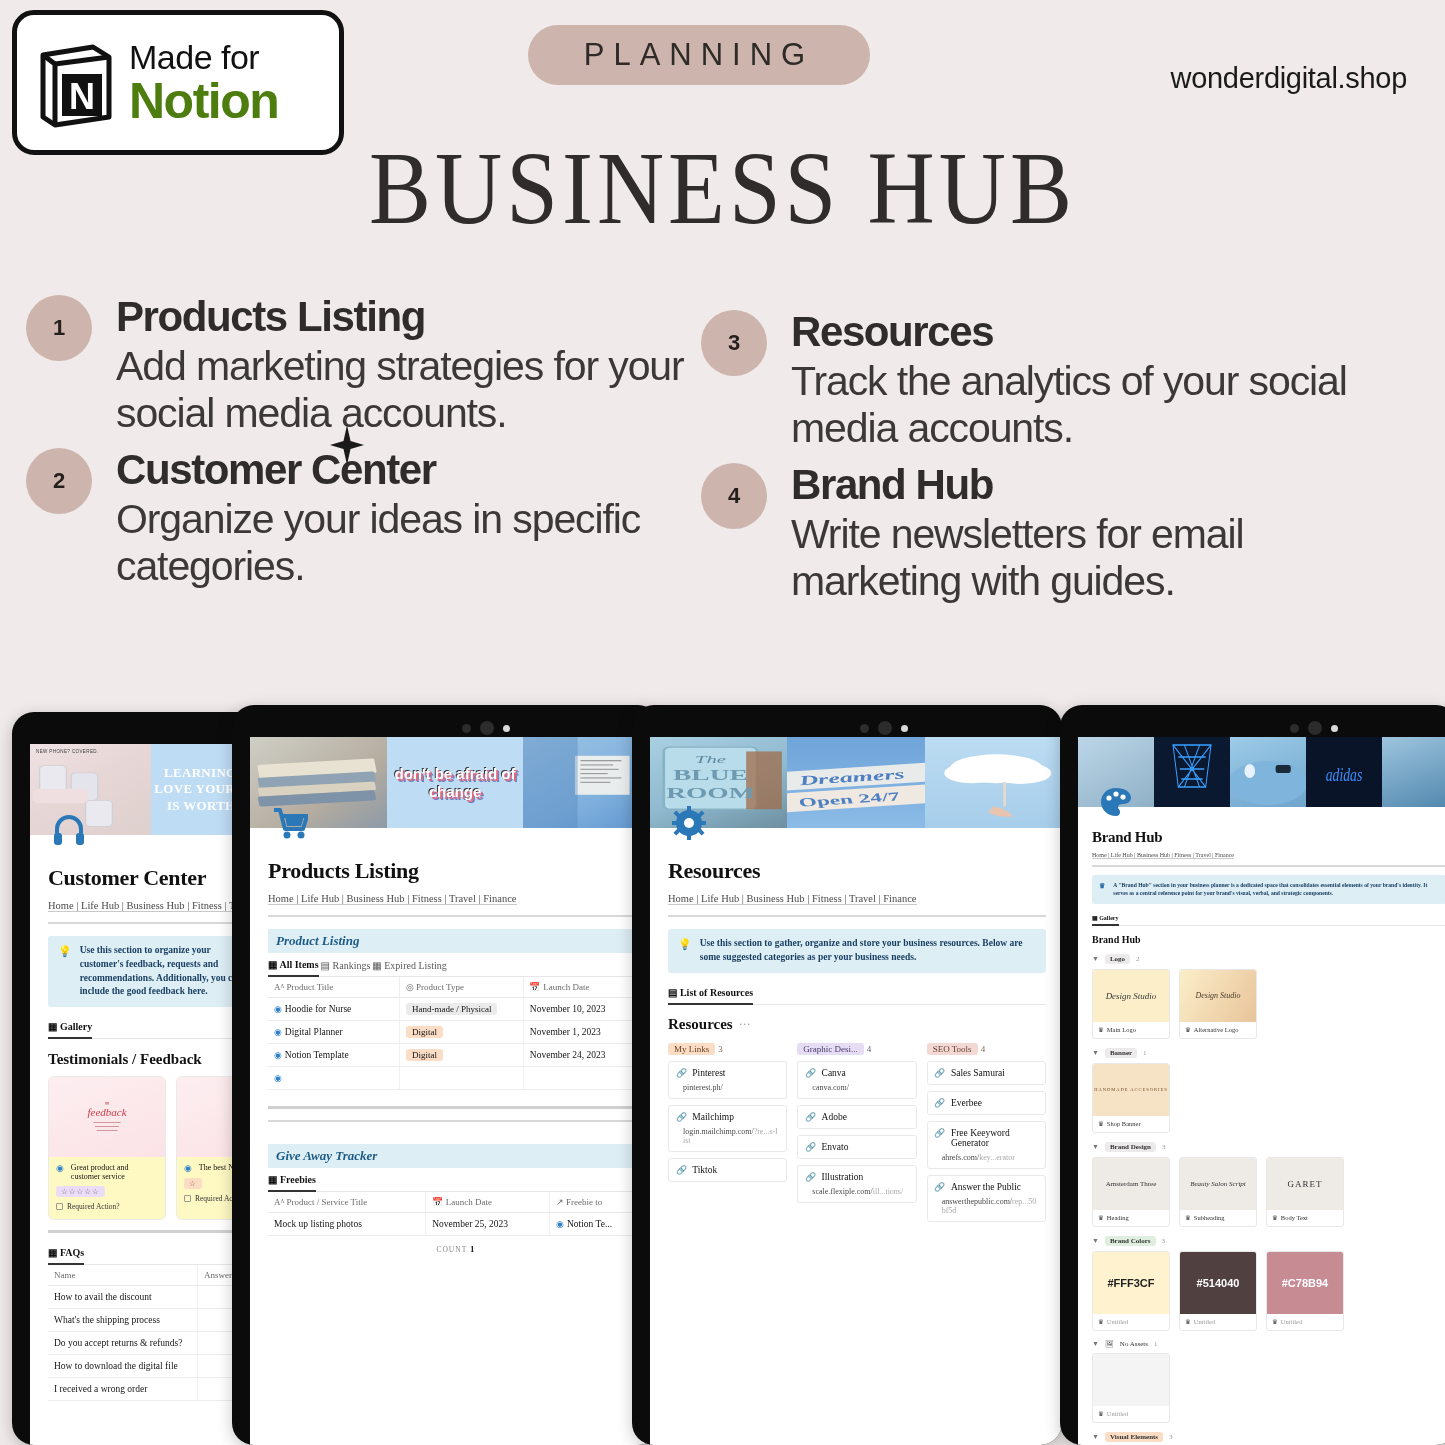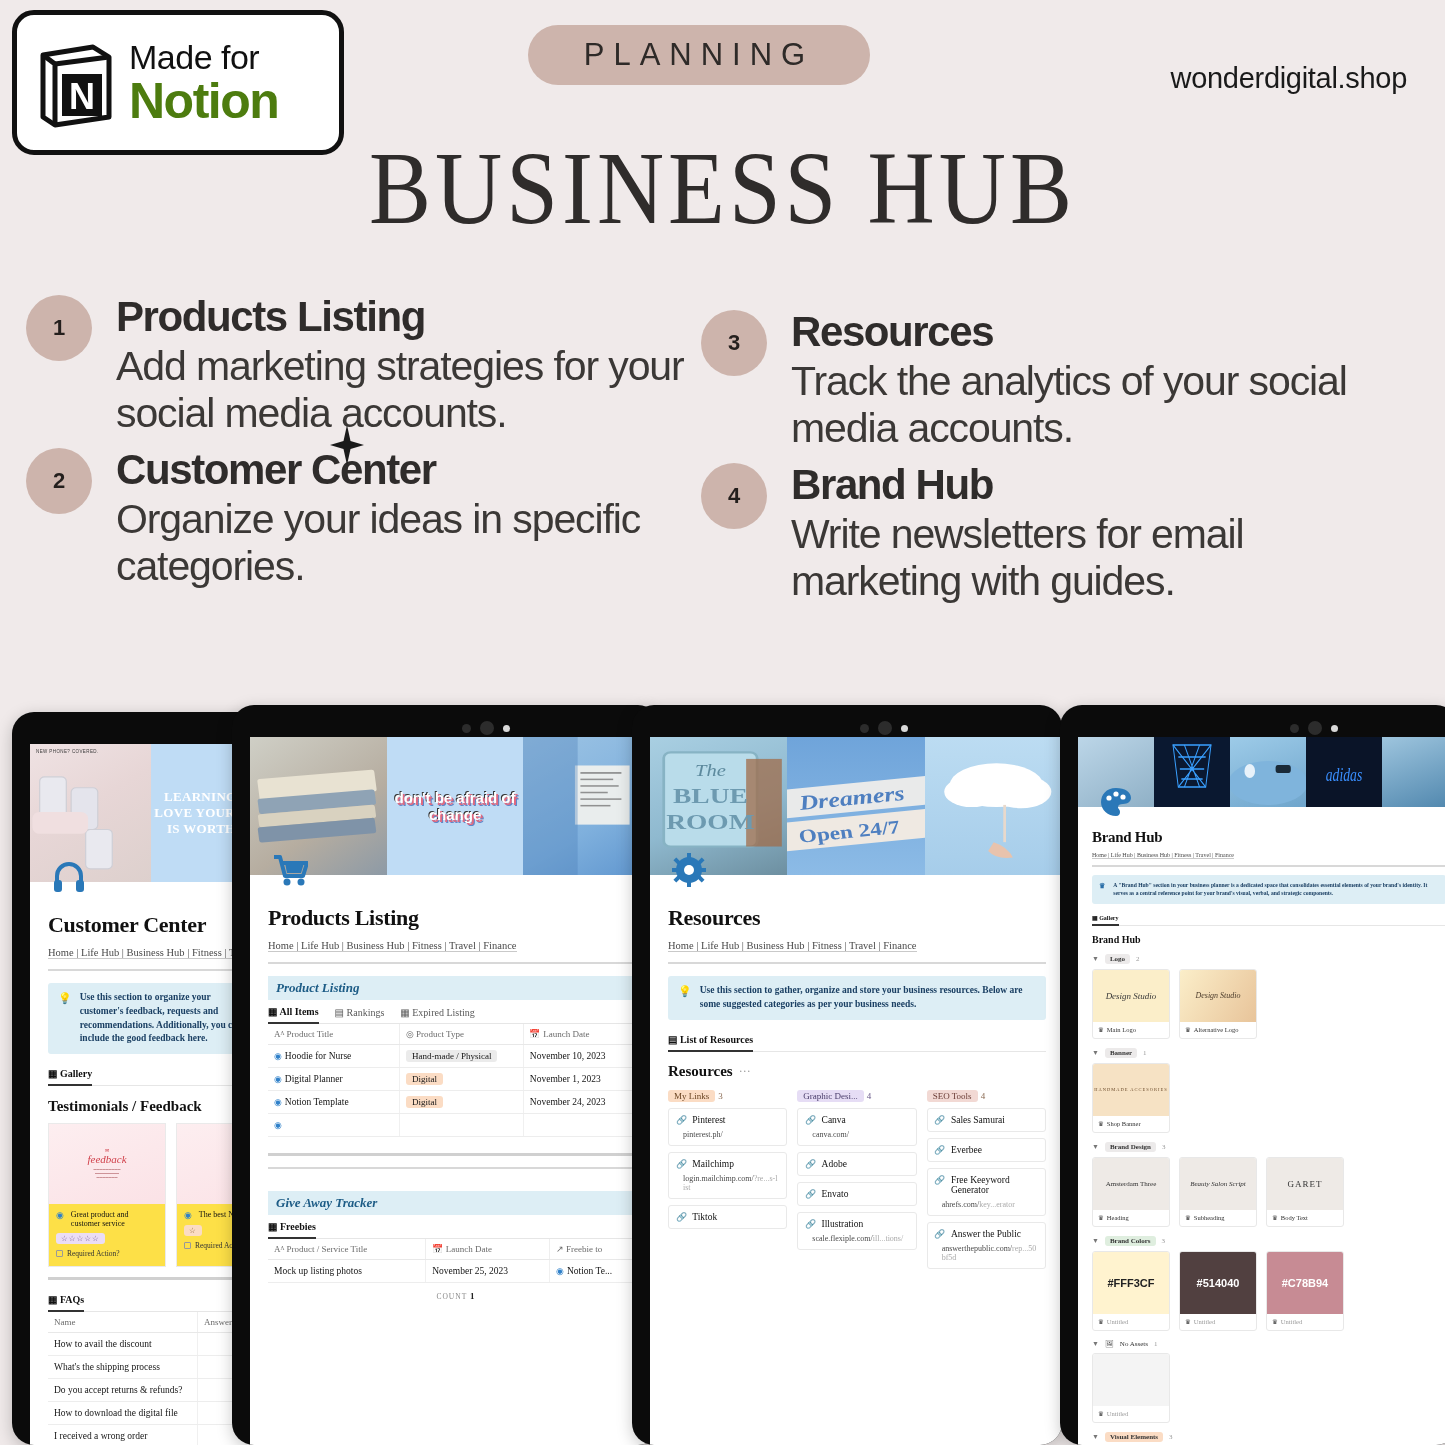--- a/index.html
+++ b/index.html
@@ -109,21 +109,21 @@
   .cd.b { width: 14px; height: 14px; }
   .cd.c { width: 7px; height: 7px; background: #d9d9d9; }
 
   
   #tablet-customer-center { left: 12px;   top: 22px;  width: 260px; height: 733px; }
   #tablet-products-listing{ left: 232px;  top: 15px;  width: 428px; height: 740px; }
   #tablet-resources       { left: 632px;  top: 15px;  width: 430px; height: 740px; }
   #tablet-brand-hub       { left: 1060px; top: 15px;  width: 398px; height: 740px; }
 
   
-  .cover { display: flex; height: 138px; width: 100%; }
+  .cover { display: flex; height: 91px; width: 100%; }
   .cover > div { flex: 1; background-size: cover; background-position: center; position: relative; }
 
   .page-icon {
     position: absolute; left: 22px; margin-top: -22px;
     font-size: 34px; line-height: 1; z-index: 3;
   }
 
   .npage { padding: 0 16px 8px 18px; font-family: "Liberation Serif", serif; color: #111; }
   .npage h1 { font-size: 22px; font-weight: 700; letter-spacing: -0.3px; margin-top: 30px; }
   .breadcrumbs { font-size: 10.5px; color: #4a4a4a; margin-top: 9px; white-space: nowrap; }
@@ -131,21 +131,21 @@
   .hr { height: 2px; background: #d8d8d8; margin: 11px 0 12px 0; }
 
   .callout {
     background: #ddeef5; border-radius: 3px; padding: 8px 10px;
     display: flex; gap: 8px; font-size: 9.5px; line-height: 1.45;
     color: #1a3f63; font-weight: 700;
   }
   .callout .ic { color: #2a6fa8; flex: none; font-size: 11px; }
 
   .tabrow {
-    display: flex; gap: 16px; align-items: center;
+    display: flex; gap: 2px; align-items: center;
     font-size: 10px; color: #5a5a5a; margin-top: 14px;
     border-bottom: 1px solid #e6e6e6; padding-bottom: 5px;
   }
   .tabrow .tab.active { color: #111; font-weight: 700; border-bottom: 2px solid #333; padding-bottom: 5px; margin-bottom: -6px; }
 
   .sechead { font-size: 15px; font-weight: 700; margin: 12px 0 8px 0; }
   .sechead.italic-blue {
     background: #ddeef5; color: #1d5c86; font-style: italic; font-size: 13px;
     padding: 4px 8px; margin: 12px 0 4px 0;
   }
@@ -196,21 +196,21 @@
   .bgroup-head .n { color: #999; }
   .bcards { display: flex; gap: 9px; margin-top: 5px; }
   .bcard { width: 78px; border: 1px solid #e8e8e8; border-radius: 3px; overflow: hidden; background: #fff; }
   .bcard .img { height: 52px; background-size: cover; background-position: center; display: flex; align-items: center; justify-content: center; }
   .bcard .cap { font-size: 6.5px; padding: 4px 5px; color: #333; display: flex; gap: 3px; align-items: center; }
   .swatch { height: 62px; display: flex; align-items: center; justify-content: center; font-family: "Liberation Sans", sans-serif; font-weight: 700; font-size: 11px; }
   .thick-div { height: 3px; background: #d0d0d0; margin: 10px 0; }
 
   
   .gal { display: flex; gap: 10px; margin-top: 8px; }
-  .galcard { width: 118px; border: 1px solid #eaeaea; border-radius: 0; overflow: hidden; background: #fde047; flex: none; }
+  .galcard { width: 118px; border: 1px solid #eaeaea; border-radius: 6px; overflow: hidden; background: #fef9c3; flex: none; }
   .galcard .img { height: 80px; background: linear-gradient(160deg,#fdeef0,#fbe2e6); display: flex; align-items: center; justify-content: center; }
   .galcard .body { padding: 6px 7px 8px 7px; font-size: 8px; }
   .galcard .body .ln { display: flex; gap: 4px; align-items: flex-start; color: #111; }
   .stars { background: #ebddf5; color: #6b4f8a; display: inline-block; padding: 1px 5px; border-radius: 3px; margin-top: 5px; font-size: 7.5px; letter-spacing: 1px; }
   .stars.or { background: #fbdcc4; color: #8a5a2a; }
   .chk { margin-top: 5px; display: flex; gap: 4px; align-items: center; color: #333; font-size: 7.5px; }
   .chkbox { width: 7px; height: 7px; border: 1px solid #999; border-radius: 1px; display:inline-block; }
 
   .cover-text {
     color: #fff; font-family: "Liberation Serif", serif; font-weight: 700;

